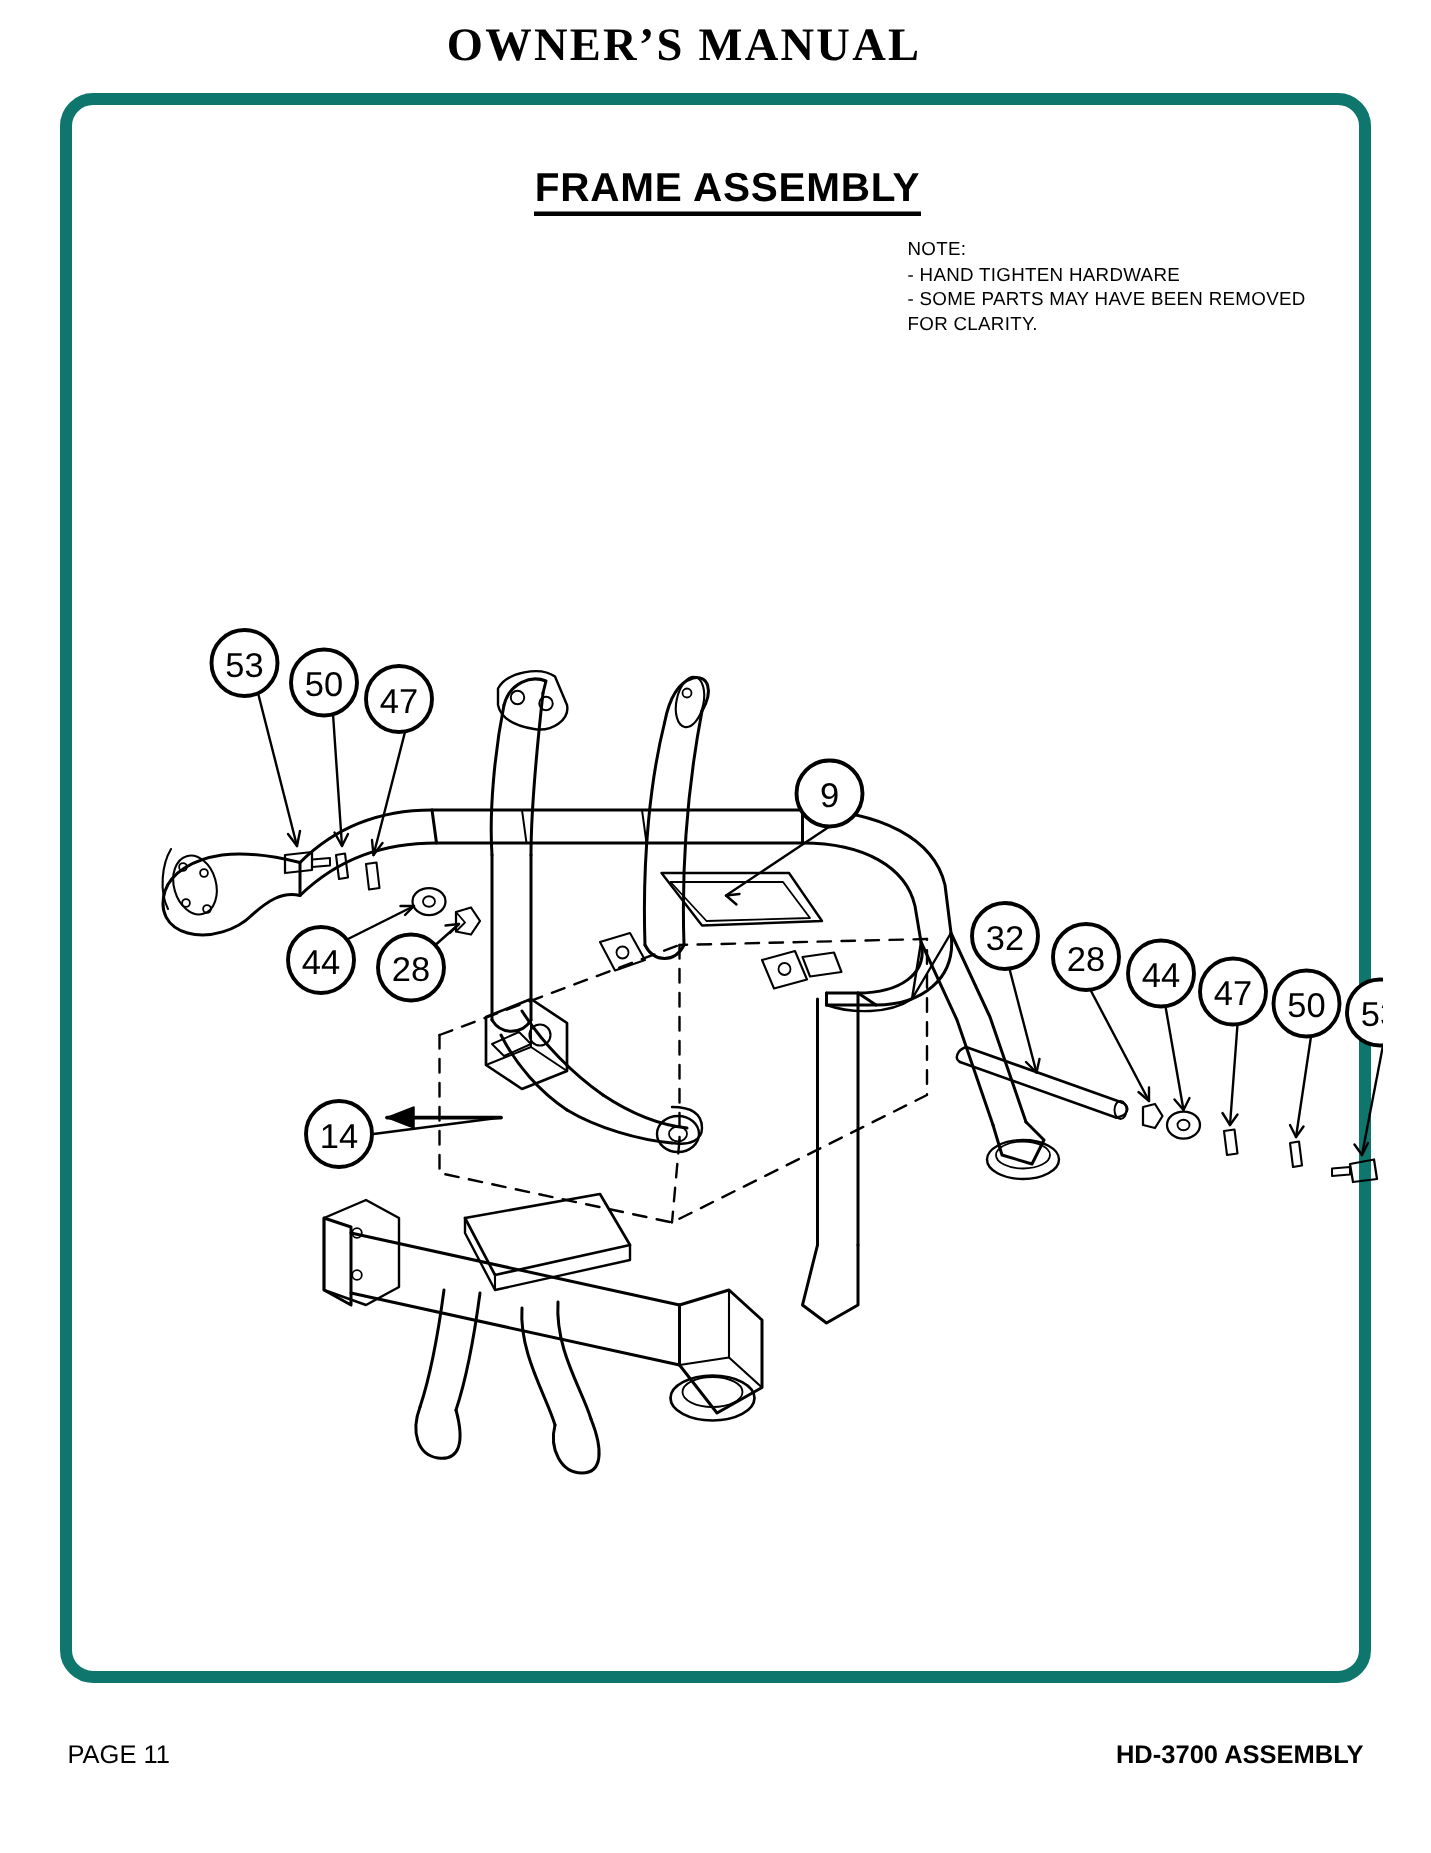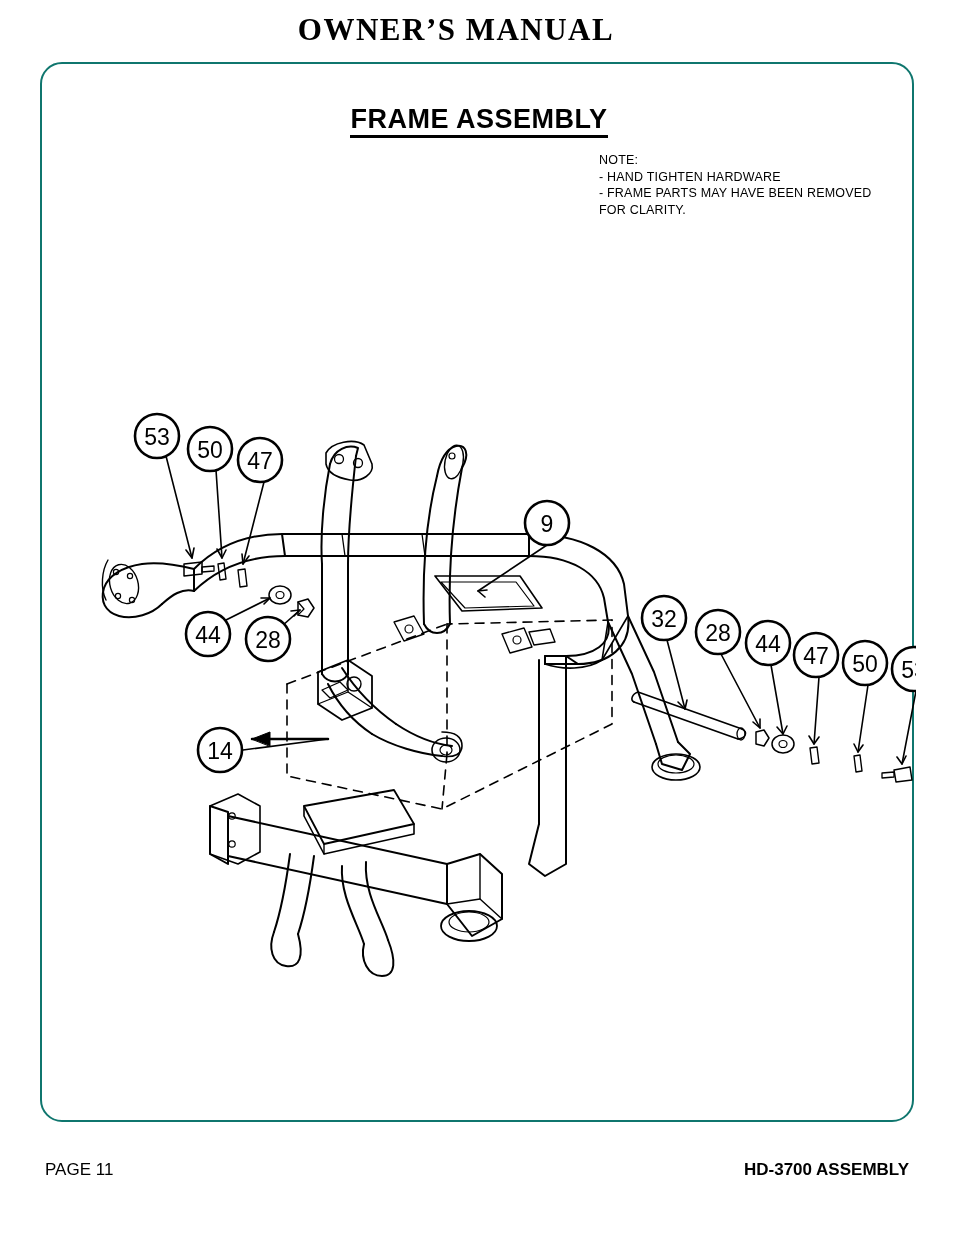--- a/index.html
+++ b/index.html
@@ -29,21 +29,21 @@
     letter-spacing: 1.5px;
   }
 
   
   #page-frame {
     position: absolute;
     left: 40px;
     top: 62px;
     width: 874px;
     height: 1060px;
-    border: 2px solid #0f766e;
+    border: 8px solid #0f766e;
     border-radius: 22px;
     box-sizing: border-box;
   }
 
   
   #section-title {
     position: absolute;
     left: 0;
     top: 40px;
     width: 874px;
@@ -113,21 +113,21 @@
 
 <div id="page-frame">
 
   <div id="section-title">
     <span>FRAME ASSEMBLY</span>
   </div>
 
   <div id="note-block">
     <div>NOTE:</div>
     <div>- HAND TIGHTEN HARDWARE</div>
-    <div>- FRAME PARTS MAY HAVE BEEN REMOVED</div>
+    <div>- SOME PARTS MAY HAVE BEEN REMOVED</div>
     <div>FOR CLARITY.</div>
   </div>
 
   <svg id="diagram" viewBox="0 0 874 1060">
     <g fill="none" stroke="#000" stroke-width="2" stroke-linecap="round" stroke-linejoin="round">
 
       <g stroke-dasharray="9 7" stroke-width="1.6">
         <path d="M245 620 L245 712 L400 745 L570 660 L570 556"></path>
         <path d="M245 620 L405 560"></path>
         <path d="M405 560 L405 690"></path>

